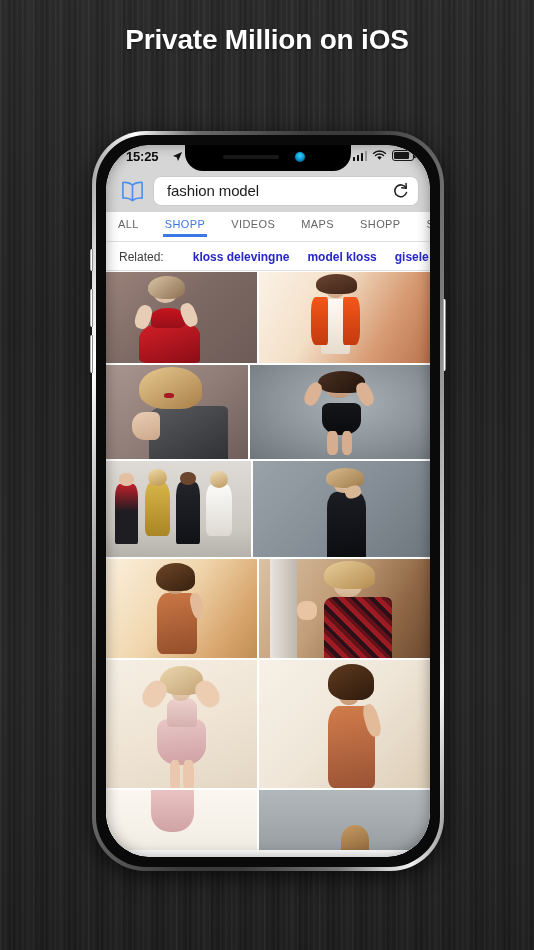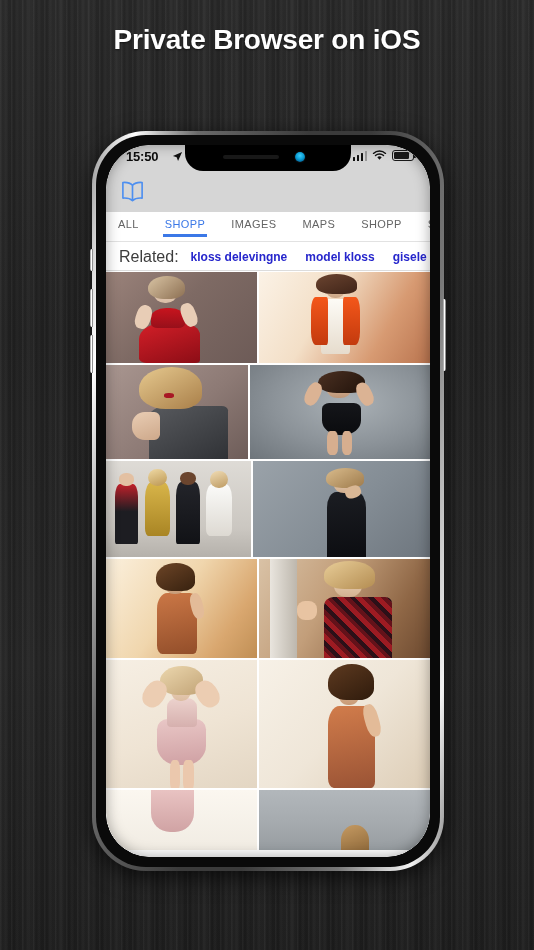--- a/index.html
+++ b/index.html
@@ -296,23 +296,23 @@
     background: #ffffff;
     border-bottom: 1px solid #dcdcdc;
     display: flex;
     align-items: center;
     padding-left: 13px;
     box-sizing: border-box;
     overflow: hidden;
     z-index: 6;
   }
   #related-label {
-    font-size: 16px;
+    font-size: 12px;
     color: #3c3c3c;
-    margin-right: 12px;
+    margin-right: 29px;
     flex: 0 0 auto;
     text-align: center;
   }
   .related-link {
     font-size: 12px;
     font-weight: bold;
     color: #2626cc;
     margin-right: 18px;
     white-space: nowrap;
     flex: 0 0 auto;
@@ -350,36 +350,36 @@
     z-index: 20;
   }
 </style>
 </head>
 <body>
 
 <div id="screen">
   <div id="bg"></div>
 
   <div class="headline-wrap">
-    <div class="headline2">Private Browser on iOS</div>
+    <div class="headline2">Private Million on iOS</div>
   </div>
 
 
   <div id="phone">
     <div class="side-btn side-left" style="top:118px;height:22px;"></div>
     <div class="side-btn side-left" style="top:158px;height:38px;"></div>
     <div class="side-btn side-left" style="top:204px;height:38px;"></div>
     <div class="side-btn side-right" style="top:168px;height:72px;"></div>
 
     <div id="phone-inner">
       <div id="bezel">
         <div id="viewport">
 
           <div id="statusbar">
-            <div id="status-time">15:50</div>
+            <div id="status-time">15:25</div>
             <svg id="status-loc" viewBox="0 0 12 12">
               <path d="M11 1 L1 5.4 L5.1 6.7 L6.6 11 Z" fill="#111"></path>
             </svg>
             <div id="status-right">
               <span class="bars">
                   <i></i>
                   <i></i>
                   <i></i>
                   <i></i>
                 </span>
@@ -397,26 +397,33 @@
           <div id="notch">
             <div id="speaker"></div>
             <div id="camera"></div>
           </div>
 
           <div id="chrome">
             <svg id="book-icon" viewBox="0 0 26 22">
               <path d="M13 5 C10.5 2.4 6.6 1.8 3 2.1 L3 18.4 C6.6 18.1 10.5 18.7 13 21 C15.5 18.7 19.4 18.1 23 18.4 L23 2.1 C19.4 1.8 15.5 2.4 13 5 Z" fill="none" stroke="#4d8ff0" stroke-width="1.7" stroke-linejoin="round"></path>
               <path d="M13 5 L13 21" fill="none" stroke="#4d8ff0" stroke-width="1.7"></path>
             </svg>
+            <div id="urlbar">
+              <div id="url-text" title="Search or enter website name">fashion model</div>
+              <svg id="reload-icon" viewBox="0 0 18 19">
+                <path d="M14.8 6.2 A6.3 6.3 0 1 0 15.4 11" fill="none" stroke="#222" stroke-width="1.6" stroke-linecap="round"></path>
+                <path d="M14.9 1.6 L15.1 6.6 L10.3 6.1" fill="none" stroke="#222" stroke-width="1.6" stroke-linecap="round" stroke-linejoin="round"></path>
+              </svg>
+            </div>
           </div>
 
           <div id="tabstrip">
               <div class="tab">ALL</div>
               <div class="tab active">SHOPP</div>
-              <div class="tab">IMAGES</div>
+              <div class="tab">VIDEOS</div>
               <div class="tab">MAPS</div>
               <div class="tab">SHOPP</div>
               <div class="tab">SHOPP</div>
             </div>
 
           <div id="related">
             <div id="related-label">Related:</div>
           <span class="related-link" style="color: rgb(38, 38, 204);">kloss delevingne</span>
               <span class="related-link" style="color: rgb(38, 38, 204);">model kloss</span>
               <span class="related-link" style="color: rgb(38, 38, 204);">gisele bundchen</span>

